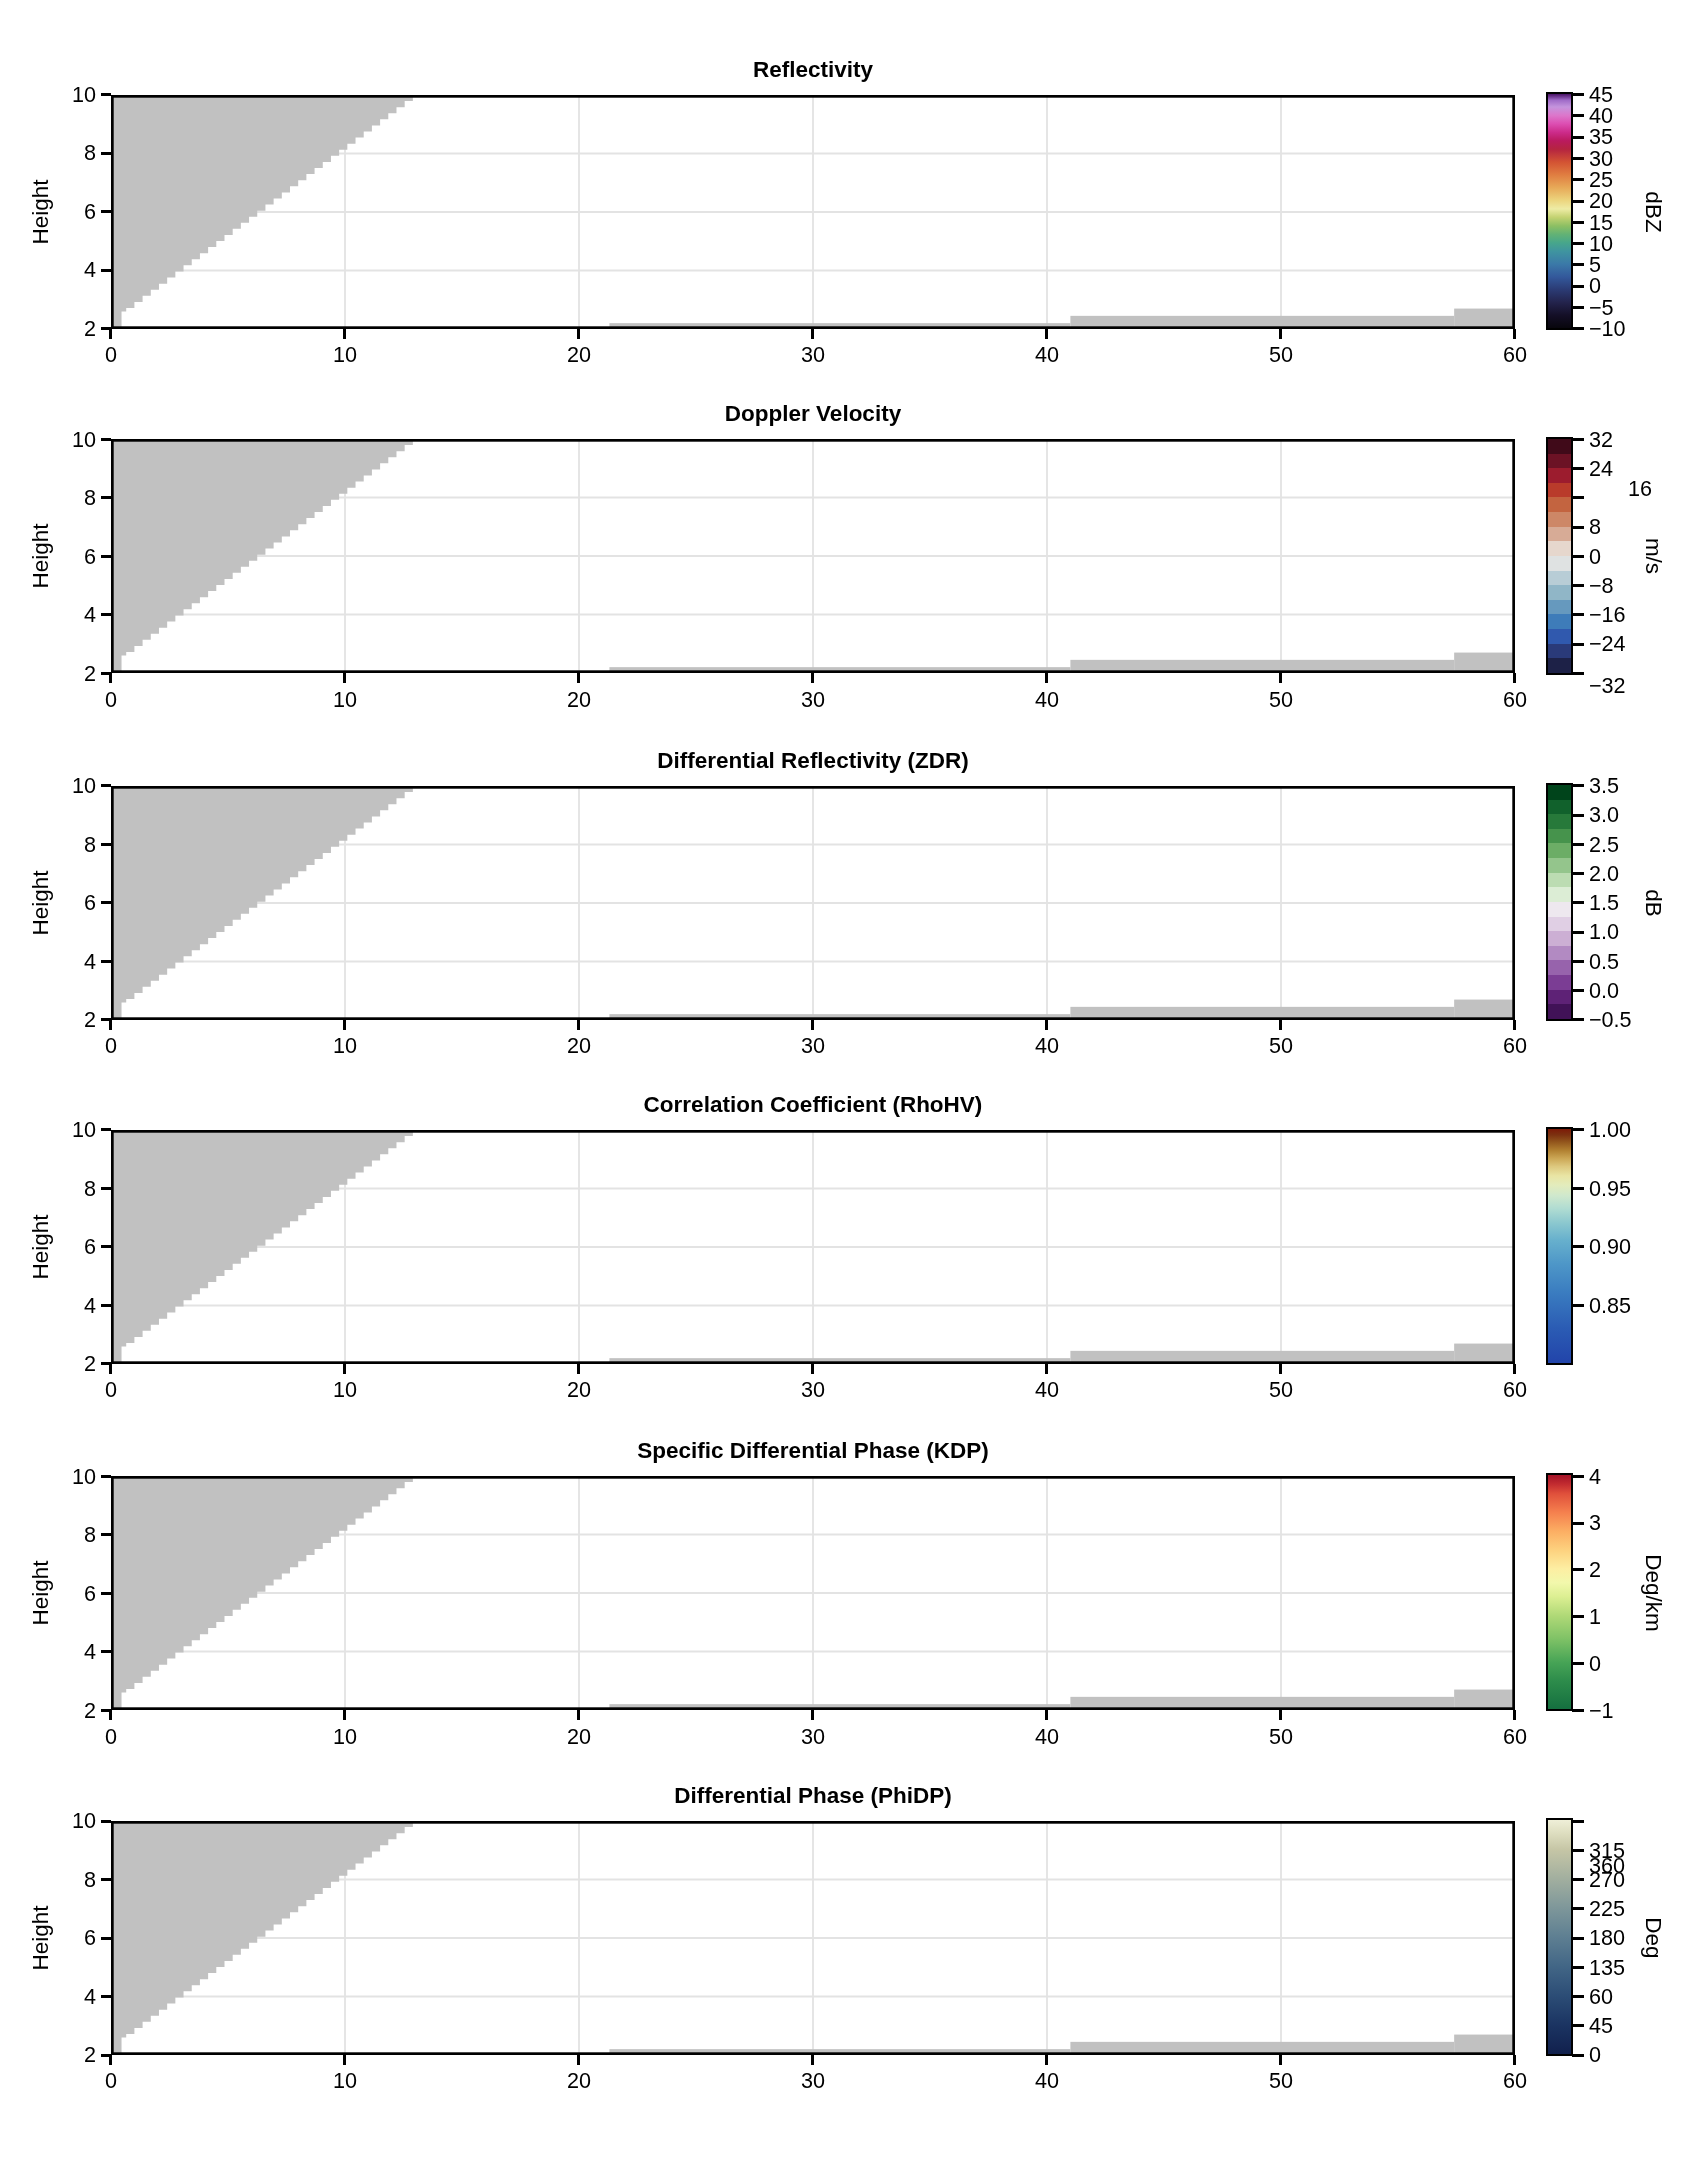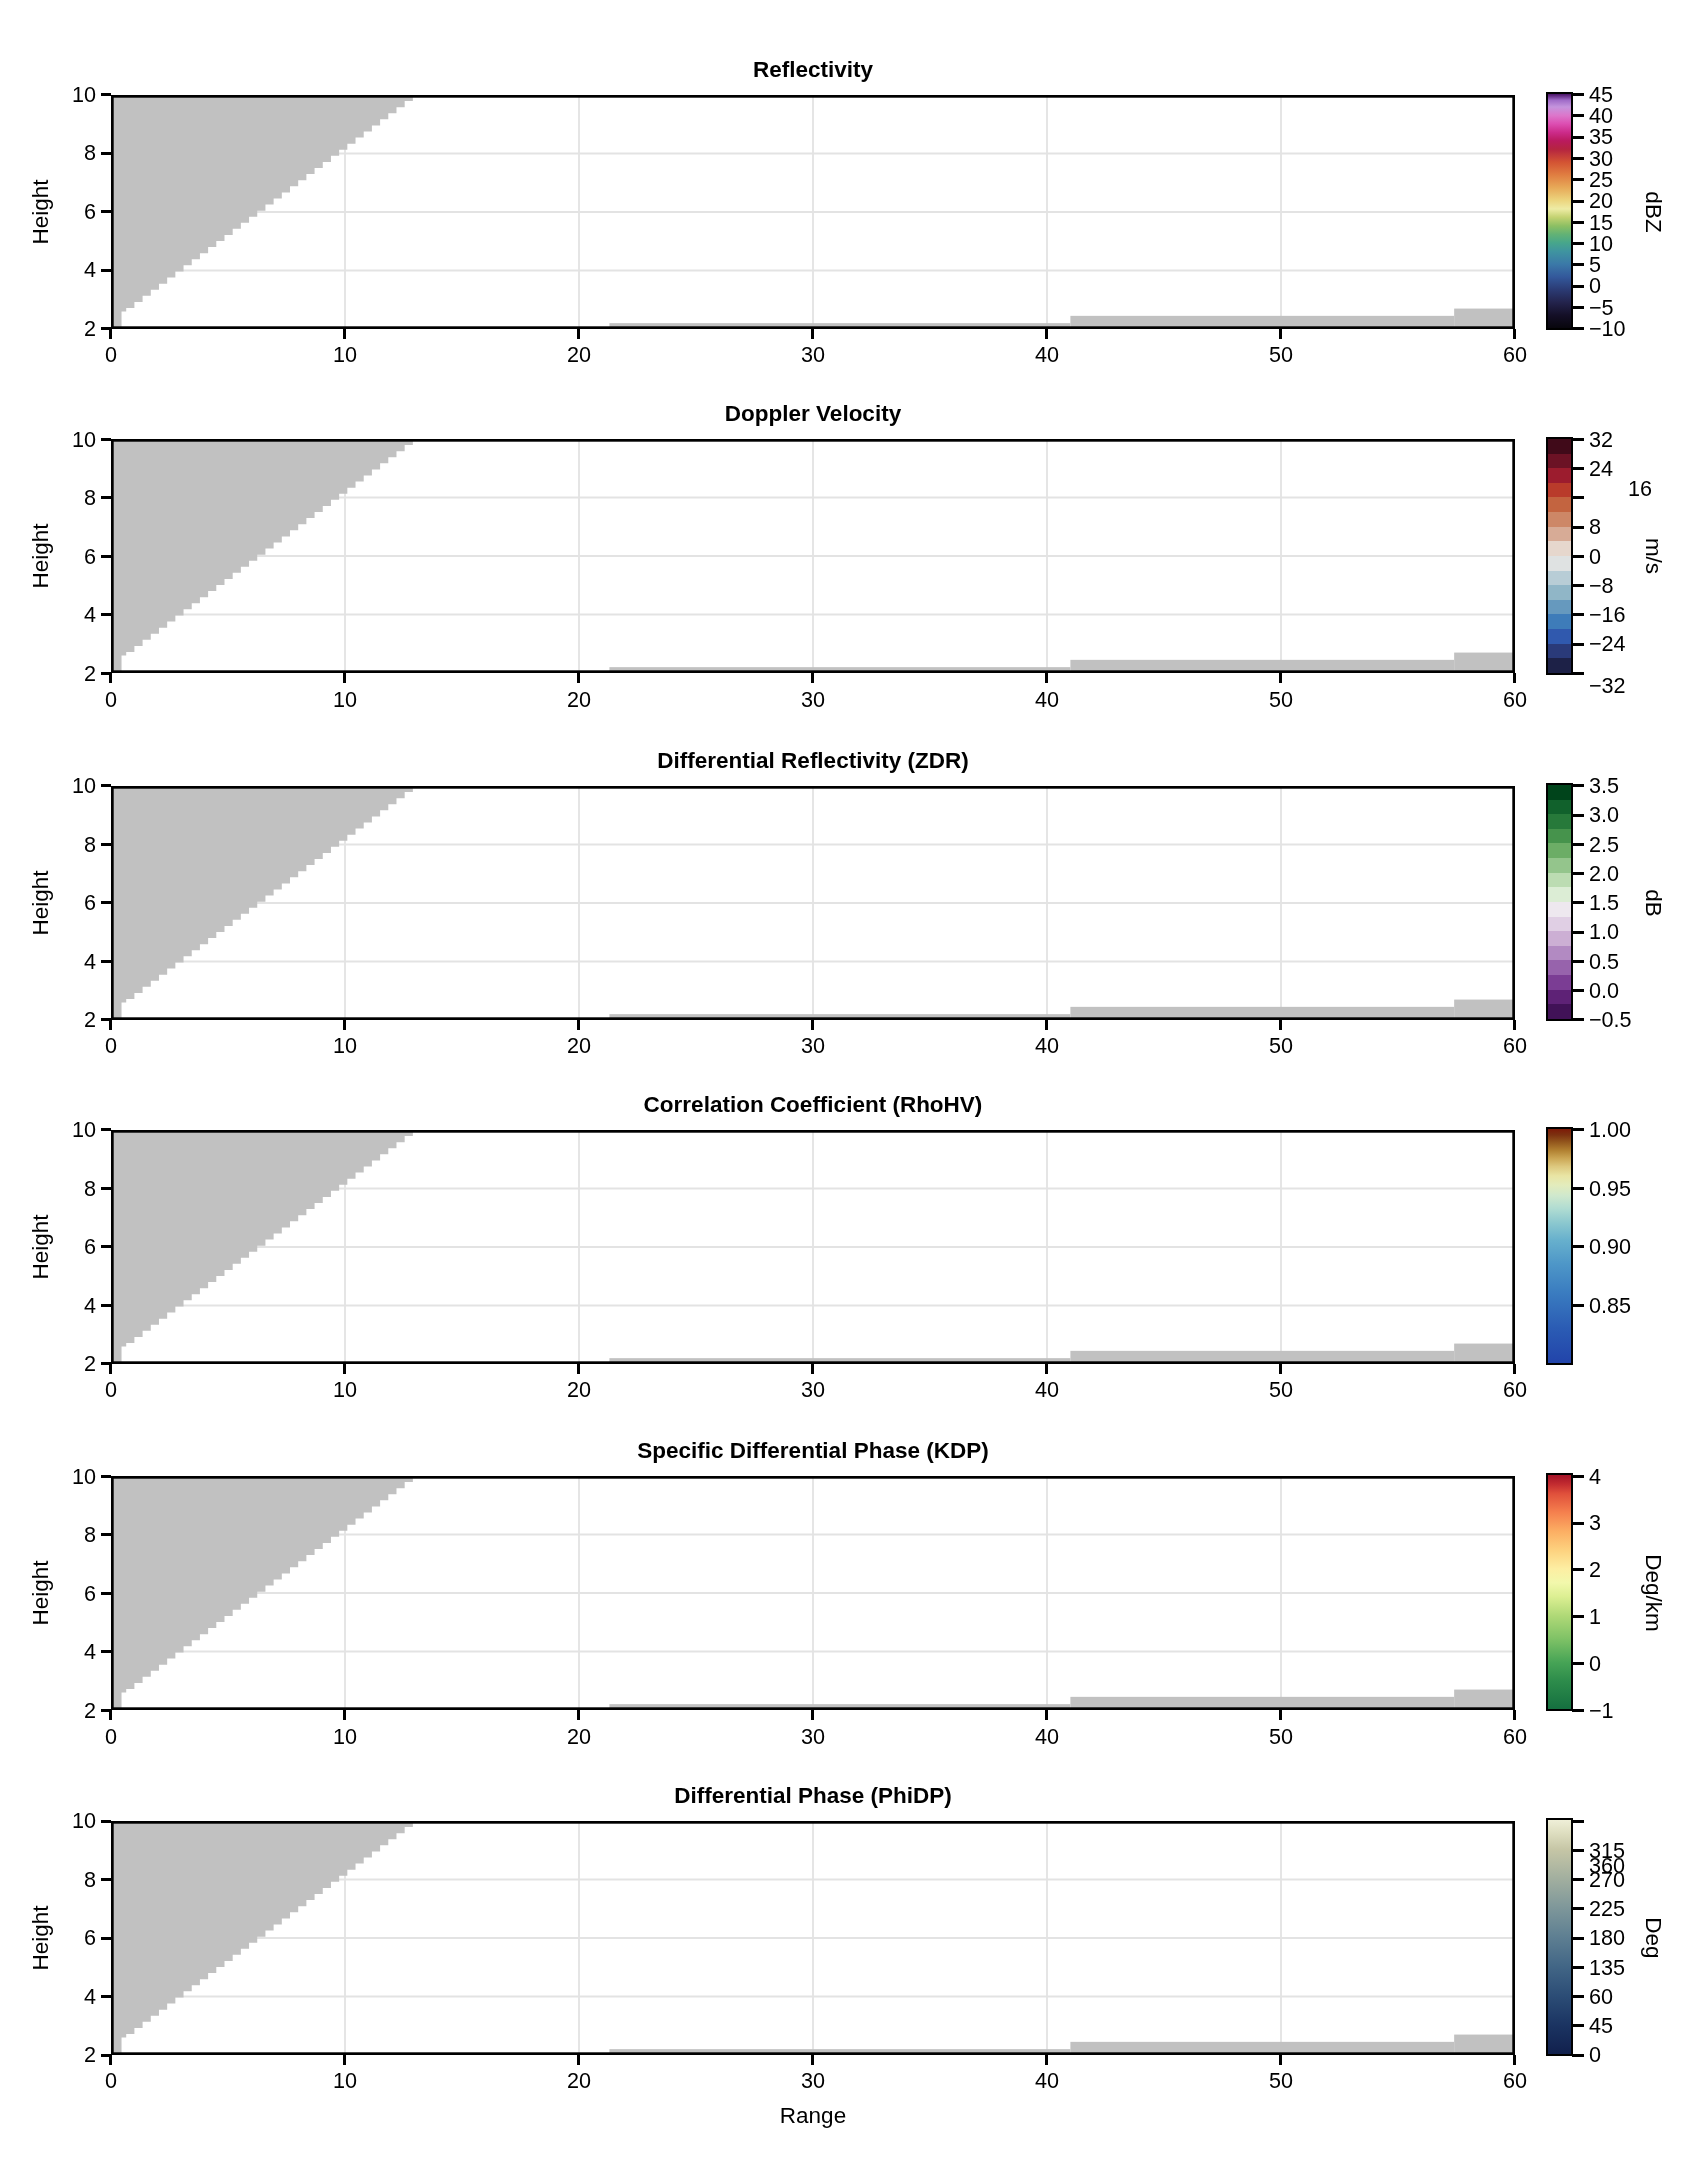--- a/index.html
+++ b/index.html
@@ -407,15 +407,14 @@
       <div class="tickmark" style="left: 1572px; top: 1966px; width: 11.7px; height: 2.7px;"></div>
       <div class="cbticklab" style="left: 1589px; top: 1955px;">135</div>
       <div class="tickmark" style="left: 1572px; top: 1995px; width: 11.7px; height: 2.7px;"></div>
       <div class="cbticklab" style="left: 1589px; top: 1984px;">60</div>
       <div class="tickmark" style="left: 1572px; top: 2024px; width: 11.7px; height: 2.7px;"></div>
       <div class="cbticklab" style="left: 1589px; top: 2013px;">45</div>
       <div class="tickmark" style="left: 1572px; top: 2054px; width: 11.7px; height: 2.7px;"></div>
       <div class="cbticklab" style="left: 1589px; top: 2042px;">0</div>
     </section>
 
-  <div class="xlabel">Range</div>
 </div>
 
 
 </body></html>

